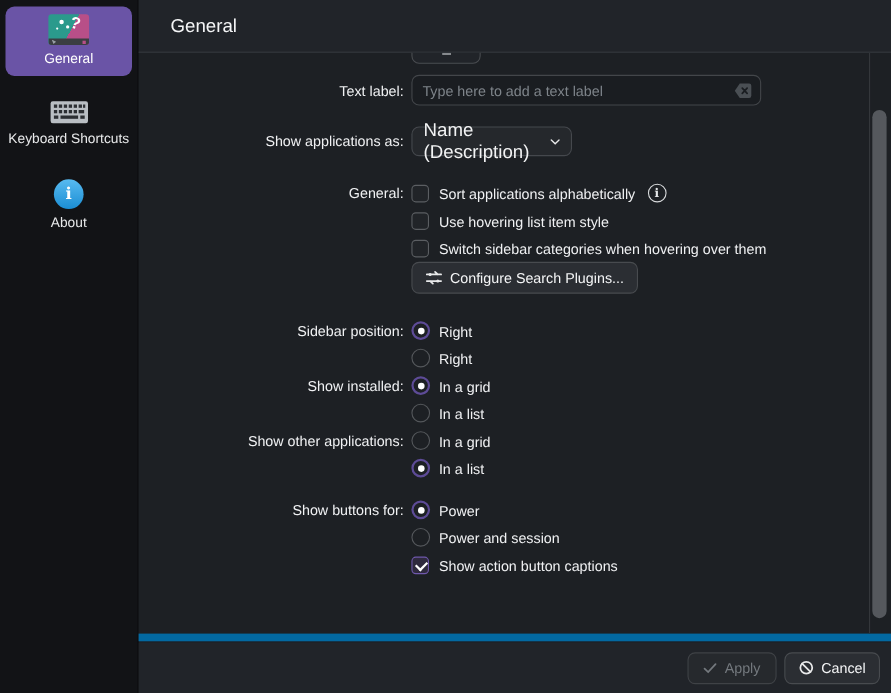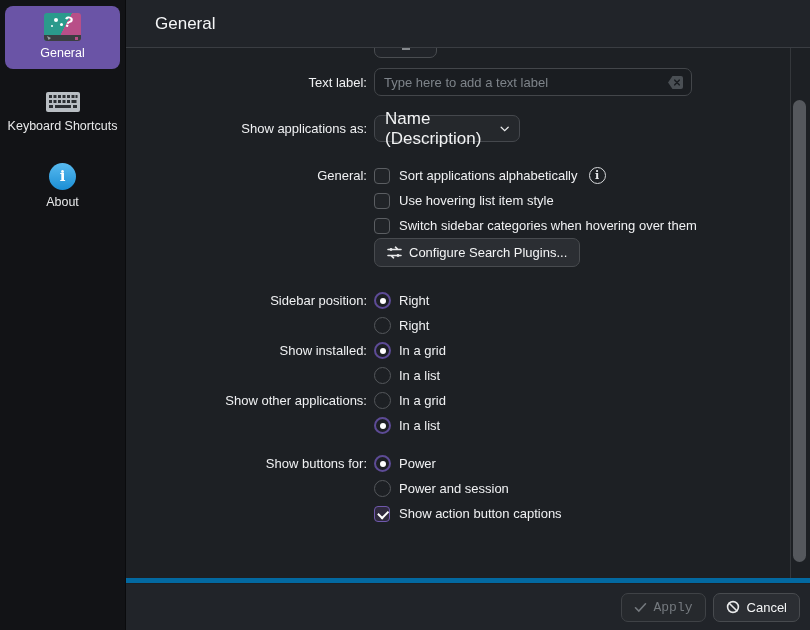--- a/index.html
+++ b/index.html
@@ -43,36 +43,36 @@
   }
   
   .main { position:absolute; left:126px; top:0; width:684px; height:630px; }
   .header {
     height:48px; background:#212429; border-bottom:1px solid #3a3d42;
     display:flex; align-items:center; padding-left:29px;
   }
   .header .title { font-size:17px; font-weight:500; color:#f5f6f7; }
   .viewport {
     position:absolute; left:0; top:48px; width:684px; height:535px;
-    background:#1d2024; overflow:hidden; border-bottom:5px solid #0369a1;
+    background:#1d2024; overflow:hidden; border-bottom:7px solid #0369a1;
   }
   .scroll-sep { position:absolute; top:0; bottom:0; left:664px; width:1px; background:#34373b; }
   .scroll-thumb {
     position:absolute; left:667px; top:52px; width:13px; height:462px;
     border-radius:7px; background:#55585d;
   }
   .footer {
     position:absolute; left:0; bottom:0; width:684px; height:46px;
     background:#212429; display:flex; align-items:center; justify-content:flex-end;
     gap:7px; padding-right:10px;
   }
   
   .row { display:flex; align-items:center; height:25px; }
   .row .lbl { width:248px; text-align:right; padding-right:7px; font-size:13px; color:#f0f1f3; flex:none; }
-  .row .ctl { display:flex; align-items:center; }
+  .row .ctl { display:flex; align-items:flex-end; }
   .row-textlabel { margin-top:20px; height:28px; }
   .row-showapps  { margin-top:19px; height:27px; }
   .row-chk-first { margin-top:21px; }
   .row-configure { height:29px; }
   .row-radio-first { margin-top:21px; }
   .row-power { margin-top:13px; }
   
   .partial-widget {
     position:absolute; left:248px; top:-16px; width:63px; height:26px;
     border:1px solid #4a4d51; border-radius:7px; background:#212429;
@@ -124,21 +124,21 @@
     font-size:11px; font-family:"DejaVu Serif",serif; font-weight:bold;
     margin-left:11px; flex:none;
   }
   
   .btn {
     height:29px; min-width:81px; border:1px solid #484b4f; border-radius:7px;
     background:#2b2e33; color:#f4f5f6; font-size:13px;
     display:inline-flex; align-items:center; justify-content:center; gap:7px;
     padding:0 12px; font-family:"Liberation Sans",sans-serif;
   }
-  .btn.disabled { color:#74797e; background:#26292d; border-color:#3f4246;font-family:Liberation Mono, monospace; }
+  .btn.disabled { color:#74797e; background:#26292d; border-color:#3f4246; }
   .cfg-btn { margin-left:0; }
   svg .stroke { fill:none; stroke:#e8e9ea; stroke-width:1.6; stroke-linecap:round; }
   .btn.disabled svg .stroke { stroke:#74797e; }
   
   .kbd-icon { width:36px; height:24px; }
 </style>
 </head>
 <body>
 
 <div class="sidebar">

